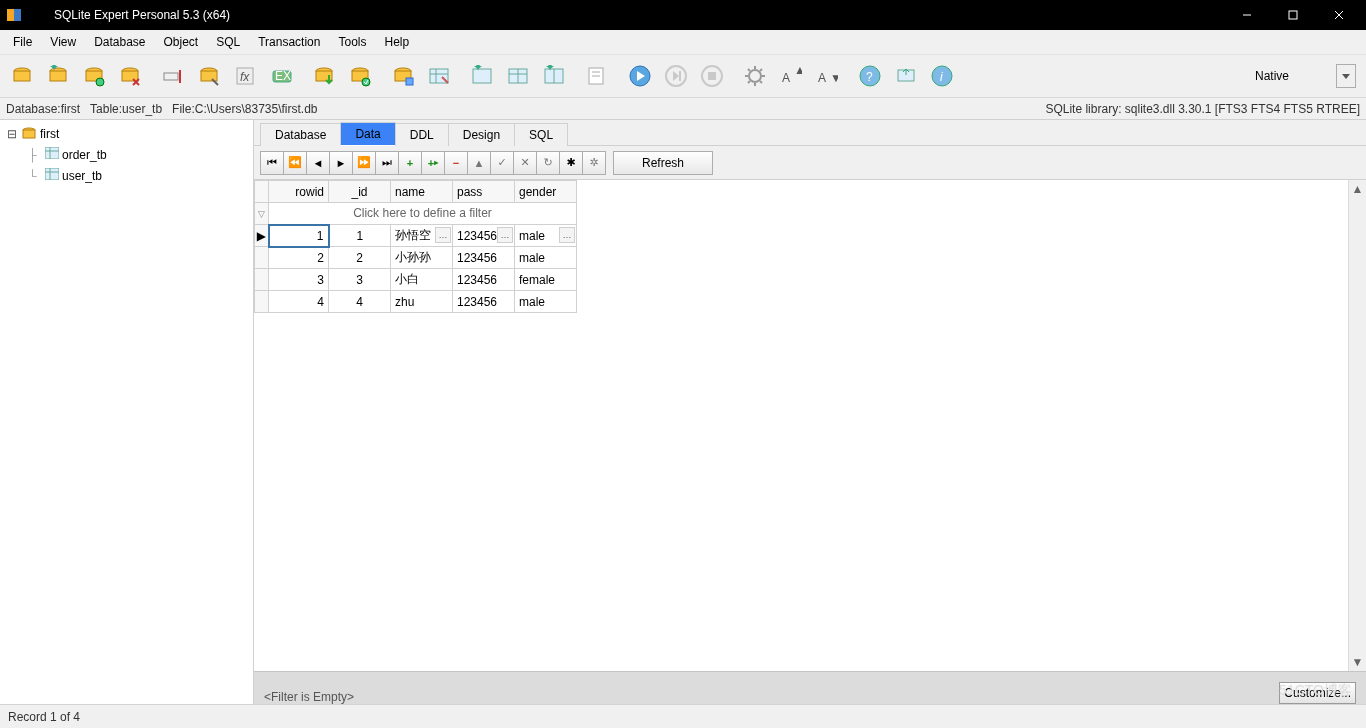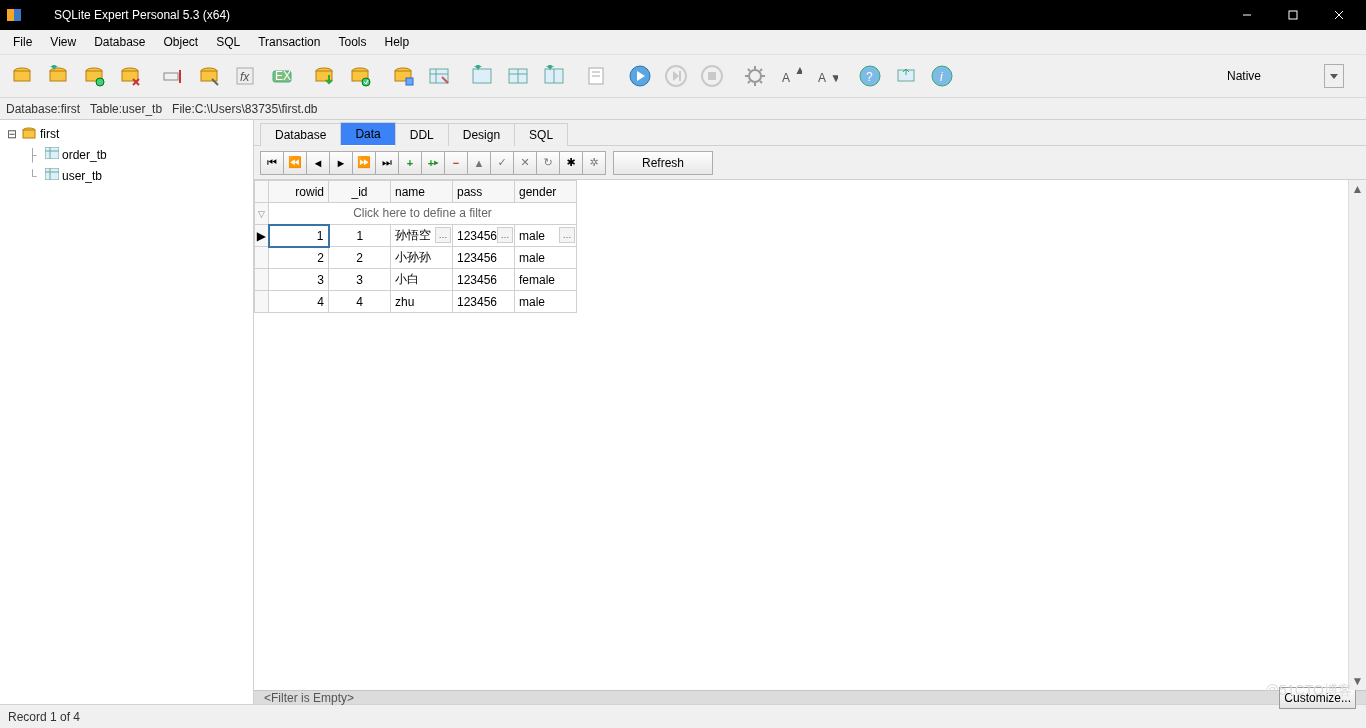--- a/index.html
+++ b/index.html
@@ -14,21 +14,21 @@
 
 
 .menubar { height: 24px; background: #f0f0f0; display: flex; align-items: center; padding: 0 4px; border-bottom: 0; }
 .menubar .menu-item { padding: 3px 9px; cursor: default; }
 
 
 .toolbar { height: 44px; background: #f0f0f0; border-top:1px solid #e2e2e2; border-bottom:1px solid #d9d9d9; display: flex; align-items: center; padding: 0 6px; gap:4px;}
 .tbtn { width: 32px; height: 32px; border:1px solid transparent; display:flex;align-items:center;justify-content:center; border-radius:2px;}
 .tsep { width:1px; height:30px; background:transparent; margin:0 1px;}
 .toolbar .spacer { flex:1; }
-.native-wrap { display:flex; align-items:center; gap:20px; margin-right:16px;}
+.native-wrap { display:flex; align-items:center; gap:4px; margin-right:4px;}
 .native-select { width:120px; text-align:center; padding:2px 4px; }
 .native-dd { width:20px; height:24px; border:1px solid #adadad; background:#f0f0f0; display:flex;align-items:center;justify-content:center;}
 
 
 .infobar { height: 22px; background:#f0f0f0; border-bottom:1px solid #d0d0d0; display:flex; align-items:center; padding:0 6px; font-size:12px; color:#333;}
 .infobar .ispacer { flex:1;}
 .infobar .lib { color:#333; }
 
 
 .main { flex:1; display:flex; min-height:0; }
@@ -67,21 +67,21 @@
 table.datagrid .pass-col { width:62px; text-align:left; position:relative;}
 table.datagrid .gender-col { width:62px; text-align:left; position:relative;}
 .filter-row td { background:#fff; color:#666; text-align:center; }
 .cell-ell { position:absolute; right:1px; top:2px; width:16px; height:16px; border:1px solid #cfcfcf; background:#f4f4f4; font-size:9px; display:flex;align-items:center;justify-content:center; color:#555;}
 .sel-cell { border:2px solid #3a73a8 !important; }
 .vscrollbar { position:absolute; right:0; top:0; bottom:0; width:18px; background:#f0f0f0; border-left:1px solid #dcdcdc; display:flex; flex-direction:column;}
 .vscrollbar .arrow { height:18px; display:flex;align-items:center;justify-content:center; color:#666;}
 .vscrollbar .track { flex:1; }
 
 
-.filter-footer { height:14px; background:#dcdcdc; border-top:1px solid #c5c5c5; display:flex; align-items:center; padding:0 10px; color:#555;}
+.filter-footer { height:33px; background:#dcdcdc; border-top:1px solid #c5c5c5; display:flex; align-items:flex-end; padding:0 10px; color:#555;}
 .filter-footer .ff-spacer { flex:1;}
 .filter-footer .customize { height:22px; padding:0 4px; border:1px solid #9a9a9a; background:linear-gradient(#fefefe,#e4e4e4);}
 
 
 .statusbar { height:24px; background:#f0f0f0; border-top:1px solid #d3d3d3; display:flex; align-items:center; font-size:12px; color:#333;}
 .statusbar .scell { padding:0 8px; }
 .statusbar .scell.left { width:460px;}
 .statusbar .scell.mid { }
 .watermark { position:absolute; right:14px; bottom:28px; color:#dcdcdc; font-size:14px; pointer-events:none;}
 
@@ -327,20 +327,21 @@
 <div class="infobar">
   <span>Database: </span>
   <span>first</span>
   <span style="width:10px"></span>
   <span>Table: </span>
   <span>user_tb</span>
   <span style="width:10px"></span>
   <span>File: </span>
   <span>C:\Users\83735\first.db</span>
   <div class="ispacer"></div>
+  <span class="lib">SQLite library: sqlite3.dll 3.30.1 [FTS3 FTS4 FTS5 RTREE]</span>
 </div>
 
 <div class="main">
 
   <div class="sidebar">
     <div class="tree-node db">
       <span class="exp">⊟</span>
       <span class="icon">
           <svg width="14" height="14">
             <ellipse cx="7" cy="3" rx="6" ry="2" fill="#f9c440" stroke="#b67f0e"></ellipse>

